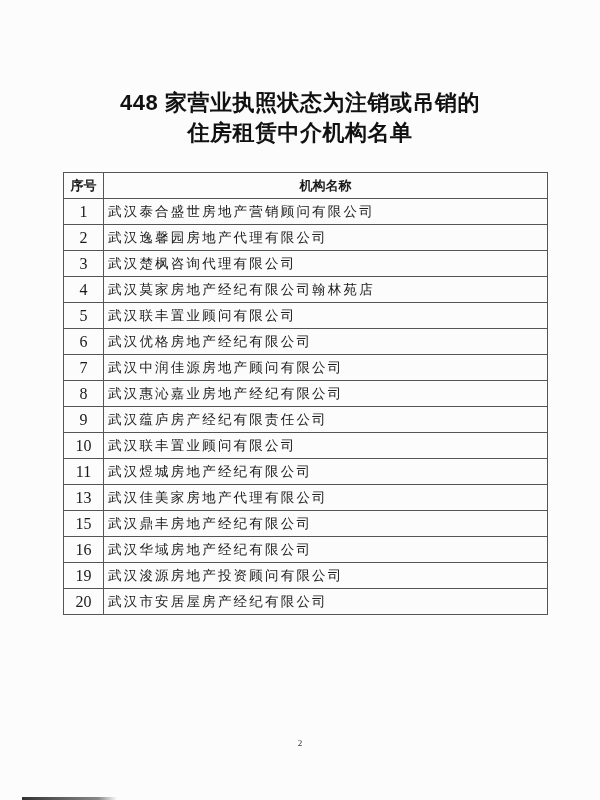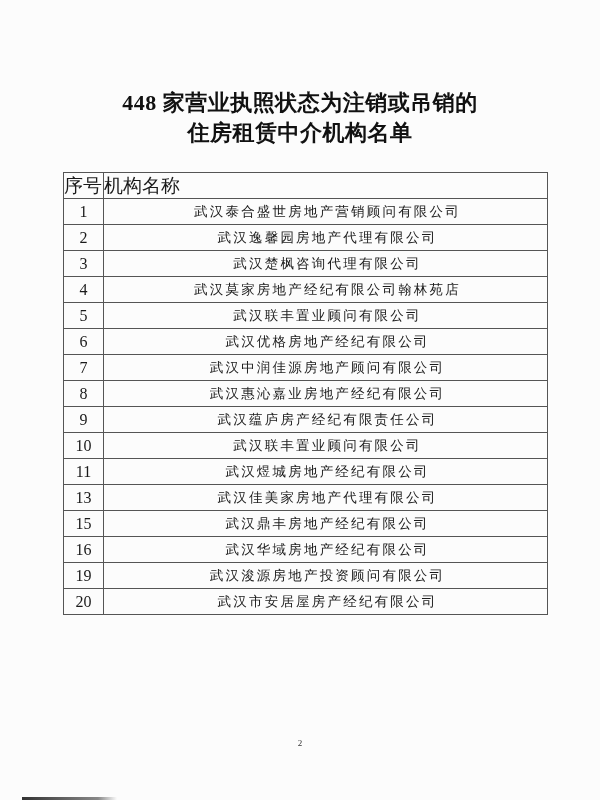--- a/index.html
+++ b/index.html
@@ -19,21 +19,21 @@
       position: absolute;
       left: 0; top: 0;
       width: 600px; height: 800px;
       background: #fcfcfc;
     }
     .title {
       position: absolute;
       left: 0; right: 0;
       top: 88px;
       text-align: center;
-      font-family: Liberation Serif, serif;
+      font-family: Liberation Sans, sans-serif;
       font-weight: bold;
       font-size: 22px;
       line-height: 30px;
       color: #111;
       letter-spacing: 0.5px;
     }
     .title div { white-space: nowrap; }
     table.list {
       position: absolute;
       left: 63px;
@@ -47,32 +47,32 @@
       height: 25px;
       padding: 0;
       font-size: 14.5px;
       line-height: 25px;
       color: #1a1a1a;
       overflow: hidden;
       white-space: nowrap;
     }
     table.list th {
       font-family: "DejaVu Sans", "Liberation Sans", sans-serif;
-      font-weight: normal;
-      font-size: 19px;
-      text-align: left;
+      font-weight: bold;
+      font-size: 13px;
+      text-align: center;
       height: 24px;
     }
     table.list td.num {
       text-align: center;
       font-family: "Liberation Serif", "DejaVu Serif", serif;
       font-size: 16px;
     }
     table.list td.name {
-      text-align: center;
+      text-align: left;
       padding-left: 4px;
       letter-spacing: 2.2px;
       font-family: "DejaVu Sans", "Liberation Sans", sans-serif;
       font-size: 13.5px;
     }
     col.c-num { width: 40px; }
     col.c-name { width: 444px; }
     .page-number {
       position: absolute;
       left: 0; right: 0;

